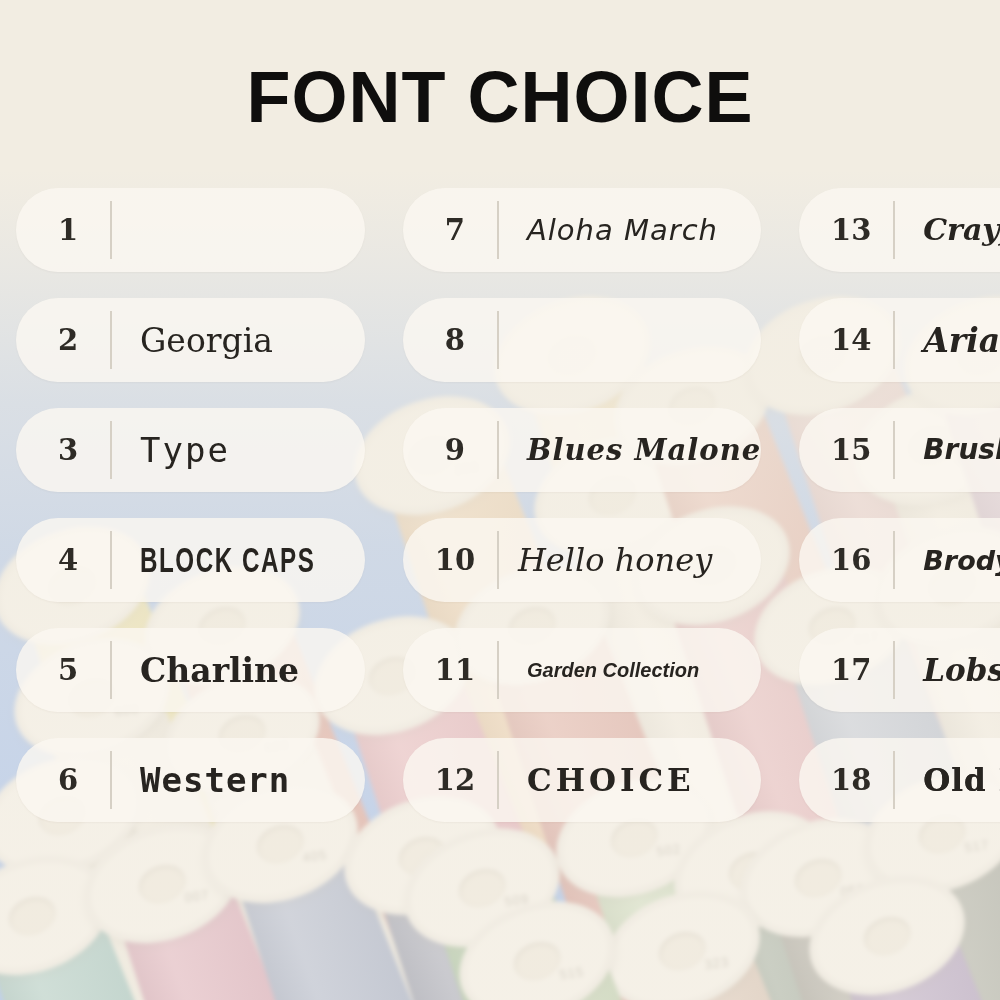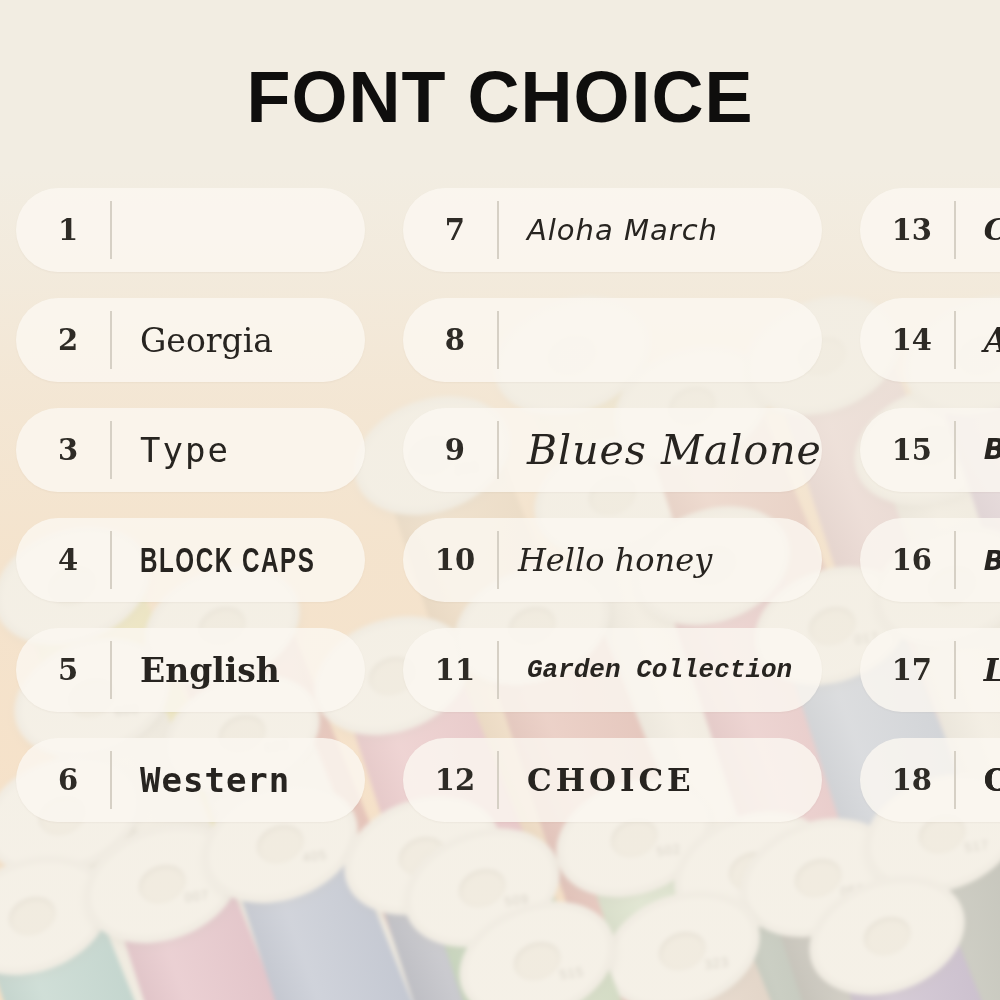--- a/index.html
+++ b/index.html
@@ -1,17 +1,17 @@
 <!DOCTYPE html>
 <html><head>
 <meta charset="utf-8">
 <style>
   html,body{margin:0;padding:0;}
   body{width:1000px;height:1000px;font-family:"Liberation Sans",sans-serif;}
-  .page{position:relative;width:1000px;height:1000px;overflow:hidden;background:#fdba74;}
+  .page{position:relative;width:1000px;height:1000px;overflow:hidden;background:#3b82f6;}
 
   
   .scene{position:absolute;inset:-30px;filter:blur(2px);}
   .cone{position:absolute;width:170px;height:520px;transform:rotate(-20deg);transform-origin:80px 50px;}
   .cone .body{position:absolute;left:12px;top:52px;width:146px;height:440px;
     clip-path:polygon(10% 0,90% 0,100% 100%,0 100%);
     background:linear-gradient(90deg,rgba(0,0,0,.18),rgba(255,255,255,.22) 35%,rgba(0,0,0,.10)),var(--c);}
   .cone .cap{position:absolute;left:0;top:0;width:160px;height:112px;border-radius:50%;
     background:#faf7ef;box-shadow:inset 0 0 0 7px rgba(120,110,95,.10), 0 4px 8px rgba(80,70,55,.18);}
   .cone .hole{position:absolute;left:56px;top:38px;width:48px;height:37px;border-radius:50%;
@@ -44,23 +44,23 @@
   
   .f-serif-regular{font-family:"Liberation Serif",serif;font-size:29px;}
   .f-georgia{font-family:"DejaVu Serif",serif;font-size:33px;}
   .f-typewriter{font-family:"DejaVu Sans Mono",monospace;font-size:34px;letter-spacing:2px;}
   .f-block-caps{font-family:"Liberation Sans",sans-serif;font-weight:700;font-size:31px;
     transform:scale(.78,1.12);transform-origin:left center;display:inline-block;letter-spacing:2px;}
   .f-playfair{font-family:"DejaVu Serif",serif;font-weight:700;font-size:33px;}
   .f-western{font-family:"DejaVu Sans Mono",monospace;font-weight:700;font-size:34px;letter-spacing:1px;}
   .f-marker-script{font-family:"DejaVu Sans",sans-serif;font-style:italic;font-size:29px;letter-spacing:1px;}
   .f-script-light{font-family:"DejaVu Serif",serif;font-style:italic;font-size:32px;letter-spacing:1px;}
-  .f-mono-script{font-family:"DejaVu Serif",serif;font-style:italic;font-size:41px;letter-spacing:1px;}
+  .f-mono-script{font-family:"DejaVu Serif",serif;font-style:italic;font-size:29px;letter-spacing:1px;font-weight:bold;}
   .f-calligraphy{font-family:"DejaVu Serif",serif;font-style:italic;font-size:32px;margin-left:19px;}
-  .f-bold-script{font-family:Liberation Mono, monospace;font-style:italic;font-weight:700;font-size:26px;}
+  .f-bold-script{font-family:Liberation Sans, sans-serif;font-style:italic;font-weight:700;font-size:20px;}
   .f-deco{font-family:"DejaVu Serif",serif;font-weight:700;font-size:31px;letter-spacing:4px;}
   .f-brush-bold{font-family:"DejaVu Serif",serif;font-style:italic;font-weight:700;font-size:30px;}
   .f-retro-script{font-family:"DejaVu Serif",serif;font-style:italic;font-weight:700;font-size:33px;}
   .f-brush{font-family:"DejaVu Sans",sans-serif;font-style:italic;font-weight:700;font-size:28px;}
   .f-brush2{font-family:"DejaVu Sans",sans-serif;font-style:italic;font-weight:700;font-size:27px;}
   .f-lobster{font-family:"DejaVu Serif",serif;font-style:italic;font-weight:700;font-size:31px;}
   .f-blackletter{font-family:"DejaVu Serif",serif;font-weight:700;font-size:31px;letter-spacing:1px;
     text-shadow:0 0 .5px #272420;}
 </style>
 </head>
@@ -322,21 +322,21 @@
 
   <div class="pill">
     <span class="num-cell">4</span>
     <span class="vdiv"></span>
     <span class="label f-block-caps">BLOCK CAPS</span>
   </div>
 
   <div class="pill">
     <span class="num-cell">5</span>
     <span class="vdiv"></span>
-    <span class="label f-playfair">English</span>
+    <span class="label f-playfair">Charline</span>
   </div>
 
   <div class="pill">
     <span class="num-cell">6</span>
     <span class="vdiv"></span>
     <span class="label f-western">Western</span>
   </div>
 
   <div class="pill">
     <span class="num-cell">7</span>

